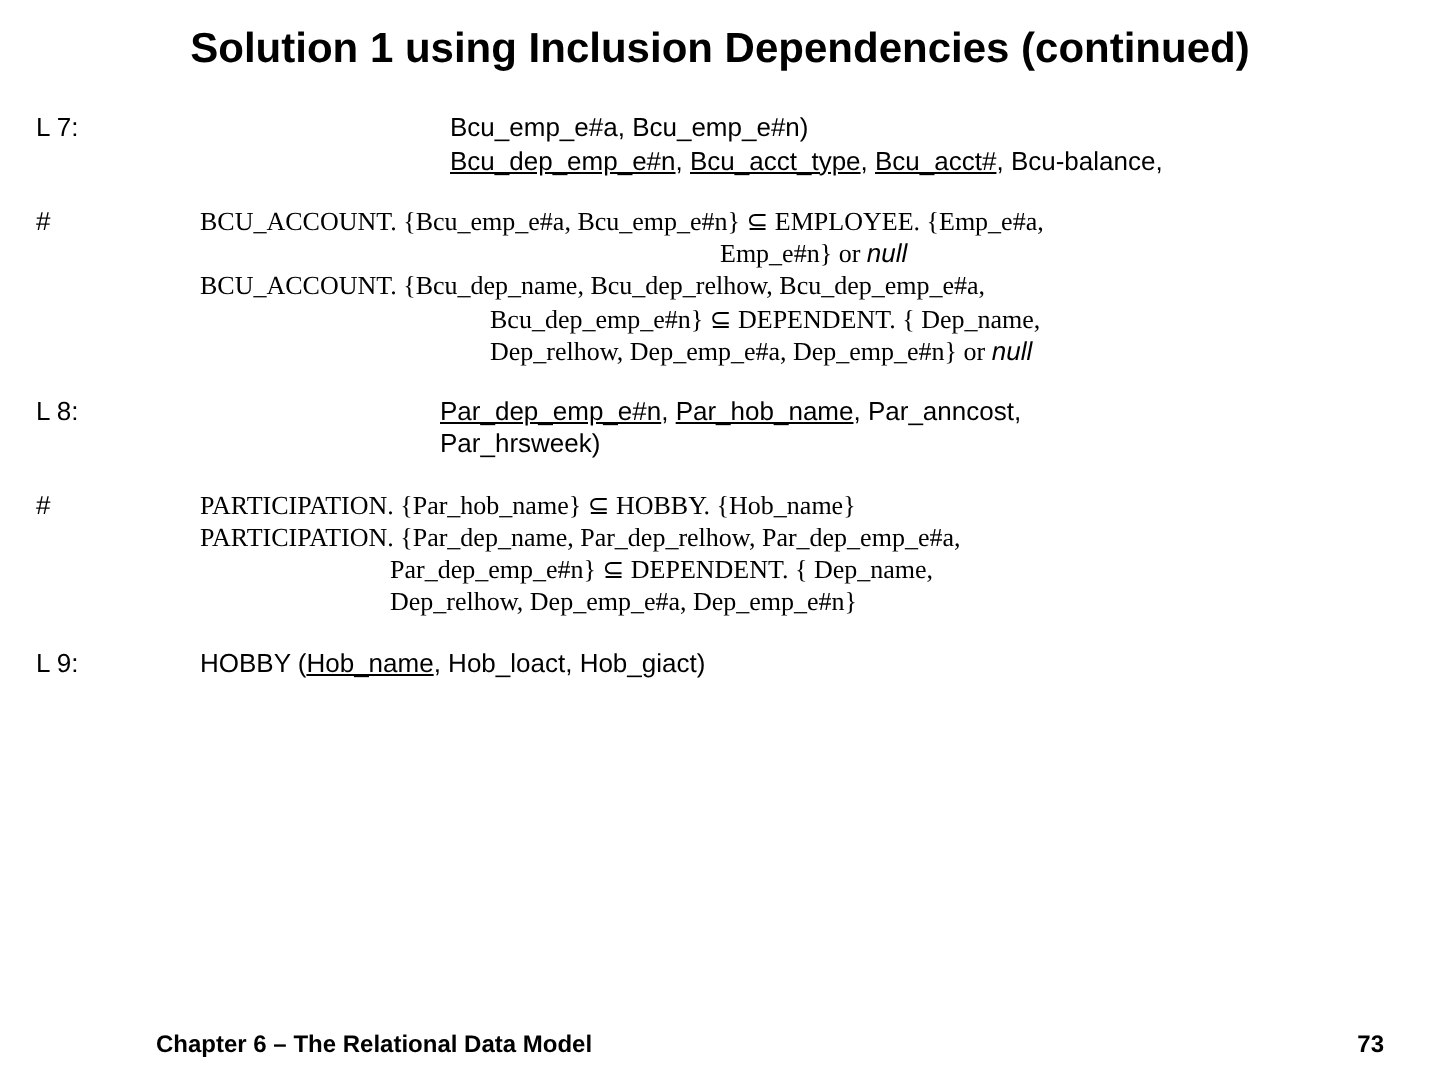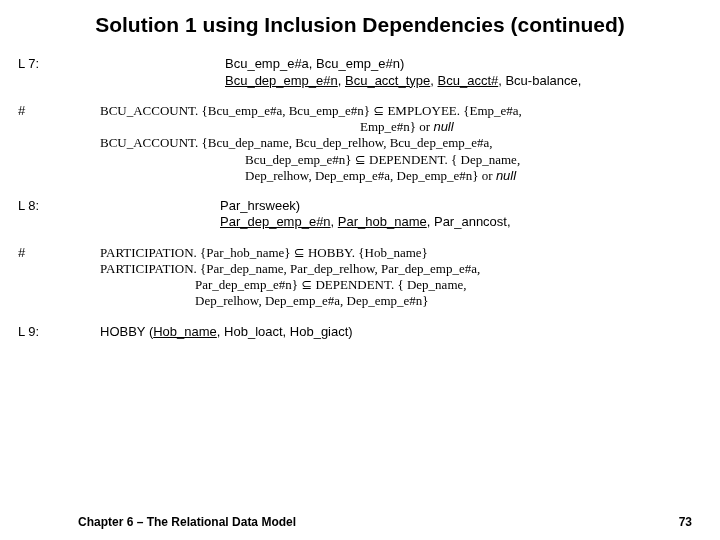--- a/index.html
+++ b/index.html
@@ -84,24 +84,24 @@
       <div class="indent4"><span class="sub">Bcu_dep_emp_e#n} ⊆ DEPENDENT. { Dep_name,</span></div>
       <div class="indent4"><span class="sub">Dep_relhow, Dep_emp_e#a, Dep_emp_e#n} or </span><span class="i">null</span></div>
     </div>
   </div>
 </div>
 
 <div class="block">
   <div class="row">
     <div class="label">L 8:</div>
     <div class="body">
-      <div class="indent3">Par_hrsweek)</div>
       <div class="indent3">
         <span class="ul">Par_dep_emp_e#n</span><span>, </span><span class="ul">Par_hob_name</span><span>, Par_anncost,</span>
       </div>
+      <div class="indent3">Par_hrsweek)</div>
     </div>
   </div>
 </div>
 
 <div class="block">
   <div class="row">
     <div class="label">#</div>
     <div class="body">
       <div><span class="sub">PARTICIPATION. {Par_hob_name} ⊆ HOBBY. {Hob_name}</span></div>
       <div><span class="sub">PARTICIPATION. {Par_dep_name, Par_dep_relhow, Par_dep_emp_e#a,</span></div>

